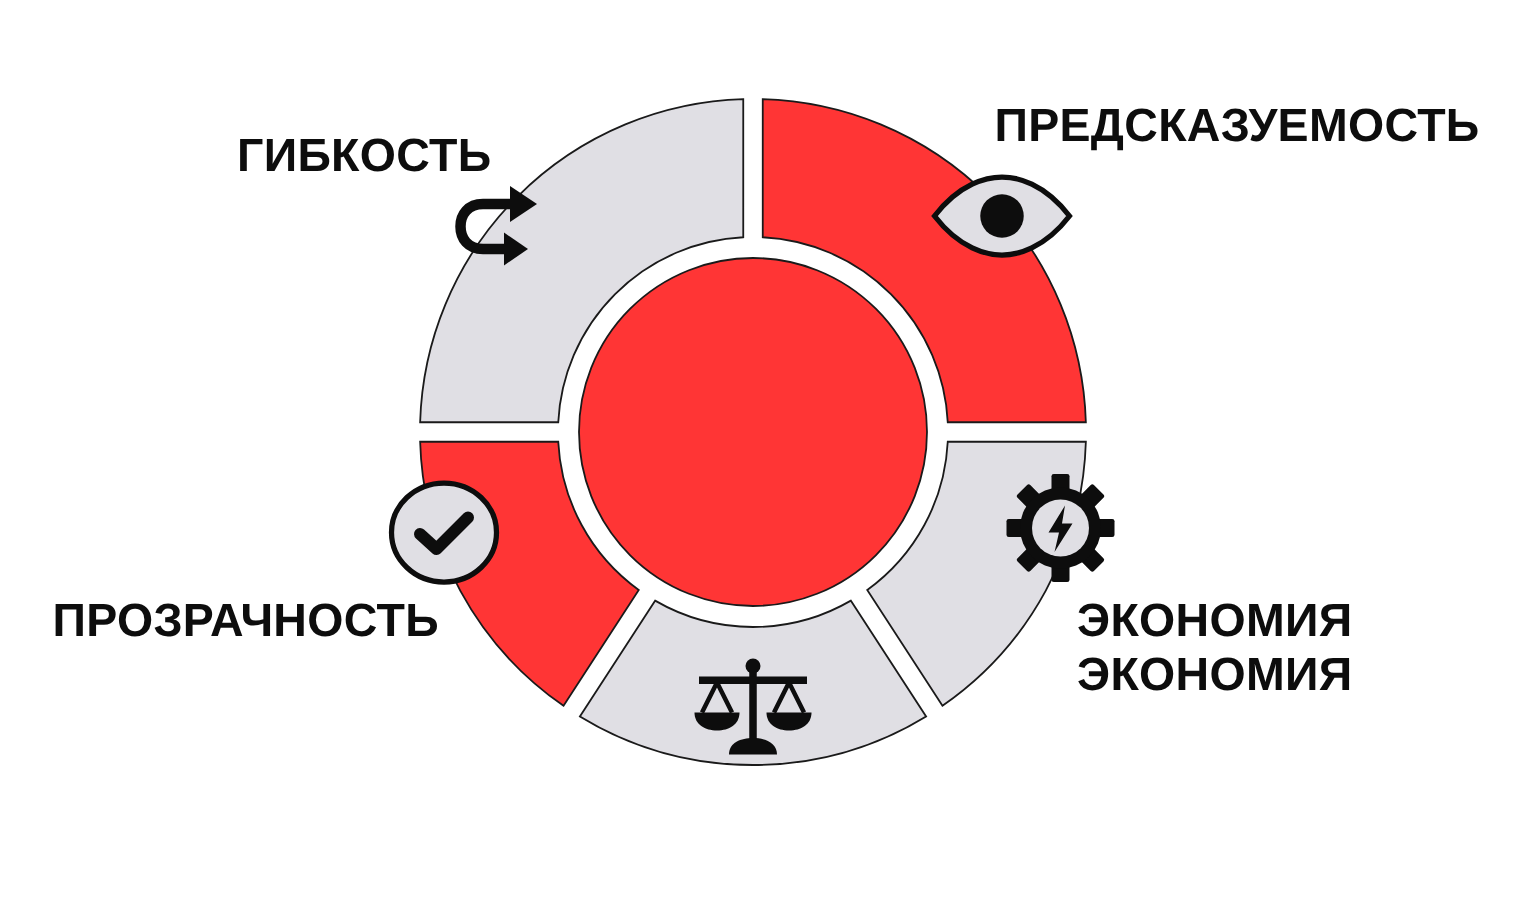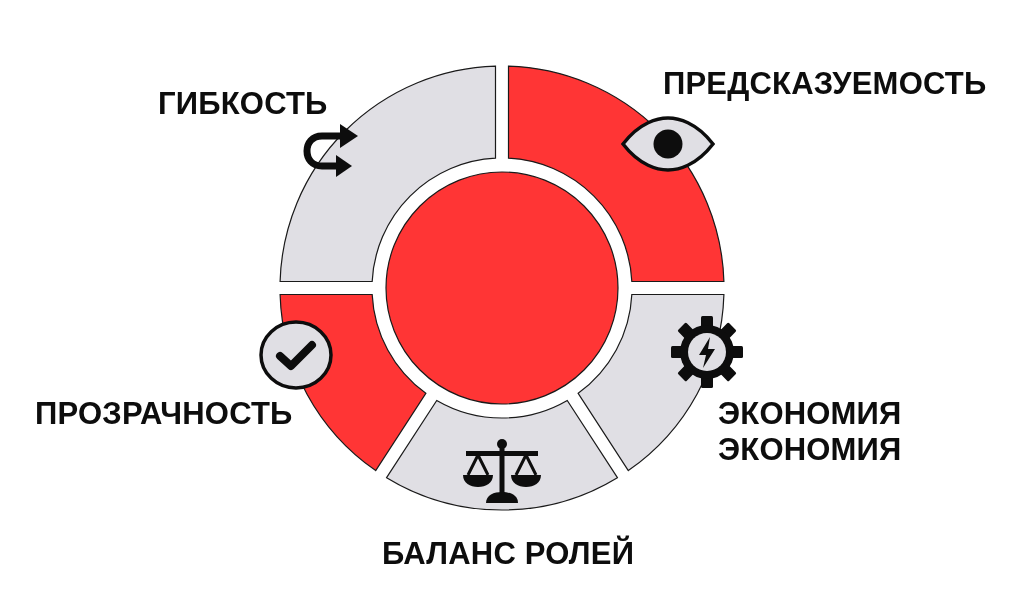--- a/index.html
+++ b/index.html
@@ -59,21 +59,20 @@
     <circle id="core" cx="502" cy="288" r="116" fill="#FF3535" stroke="#1a1a1a" stroke-width="1.2"></circle>
   </svg>
 
 
   <div class="label" style="left:144px; top:86px;margin-left:14px;">ГИБКОСТЬ</div>
   <div class="label" style="left:663px; top:66px;">ПРЕДСКАЗУЕМОСТЬ</div>
   <div class="label" style="left:718px; top:396px;">
     <div>ЭКОНОМИЯ</div>
     <div>ЭКОНОМИЯ</div>
   </div>
-  <div class="label" style="left:382px; top:536px;">БАЛАНС РОЛЕЙ</div>
   <div class="label" style="left:35px; top:396px;text-align:center;">ПРОЗРАЧНОСТЬ</div>
 
   <svg class="icon" style="left:300px; top:120px;" width="70" height="64" viewBox="0 0 70 64">
     <path d="M44 16 H22 C12 16 7 23 7 31 C7 39 12 46 22 46 H38" fill="none" stroke="#0d0d0d" stroke-width="7" stroke-linecap="butt"></path>
     <polygon points="40,4 58,16 40,28" fill="#0d0d0d"></polygon>
     <polygon points="36,35 52,46 36,57" fill="#0d0d0d"></polygon>
   </svg>
 
   <svg class="icon" style="left:620px; top:116px;" width="96" height="56" viewBox="0 0 96 56">
     <path d="M3 28 C20 6 38 2 48 2 C58 2 76 6 93 28 C76 50 58 54 48 54 C38 54 20 50 3 28 Z" fill="#E0DFE4" stroke="#0d0d0d" stroke-width="3.5"></path>

